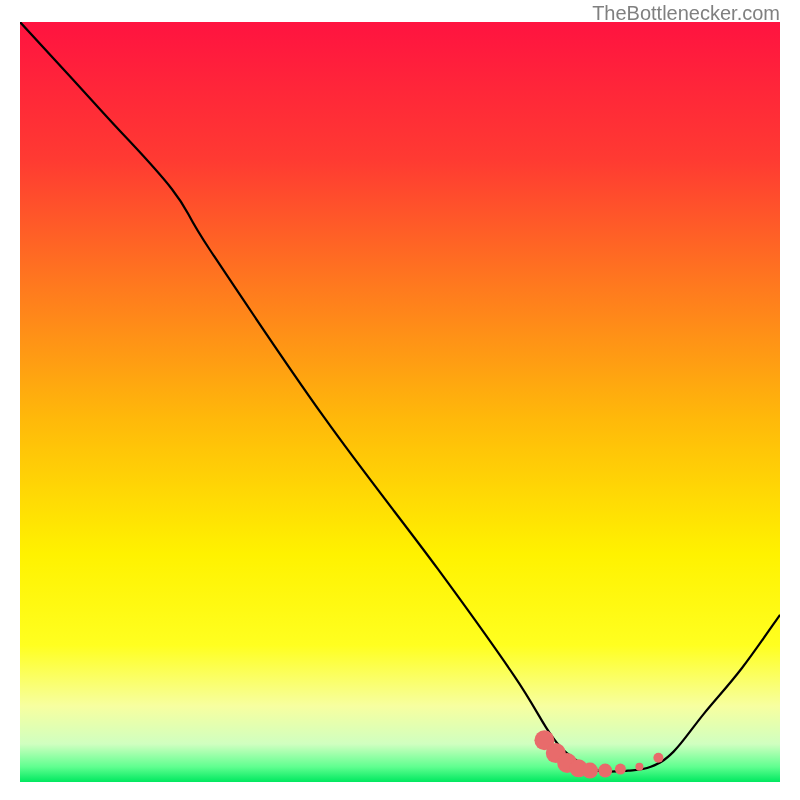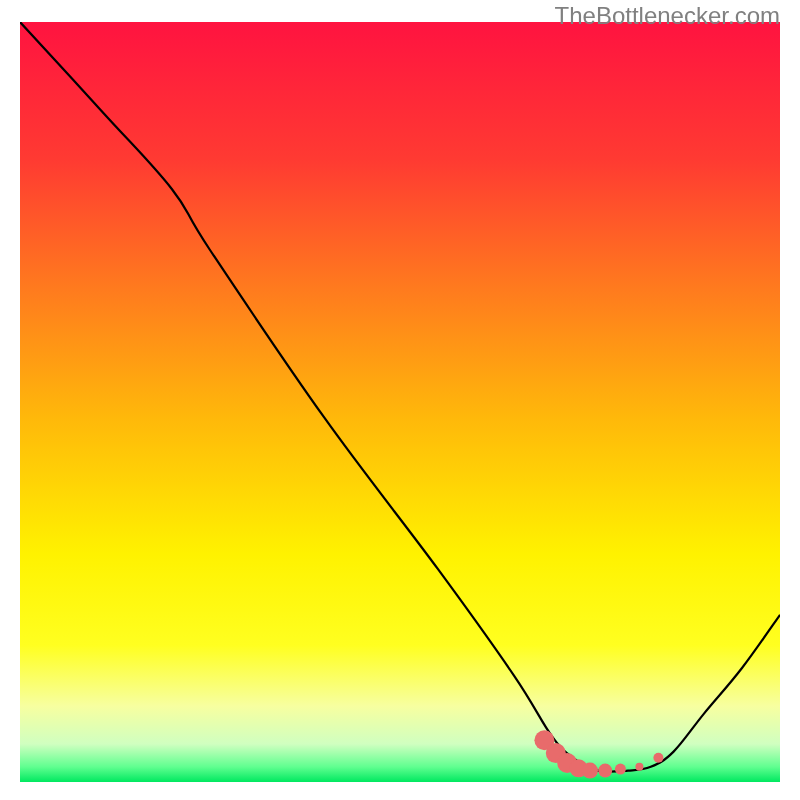--- a/index.html
+++ b/index.html
@@ -9,21 +9,21 @@
     height: 800px;
     background: #ffffff;
     font-family: Arial, Helvetica, sans-serif;
     position: relative;
   }
   .watermark {
     position: absolute;
     top: 2px;
     right: 20px;
     color: #808080;
-    font-size: 24px;
+    font-size: 20px;
     font-weight: 500;
     z-index: 10;
   }
   .chart-container {
     position: absolute;
     left: 20px;
     top: 22px;
     width: 760px;
     height: 760px;
   }

